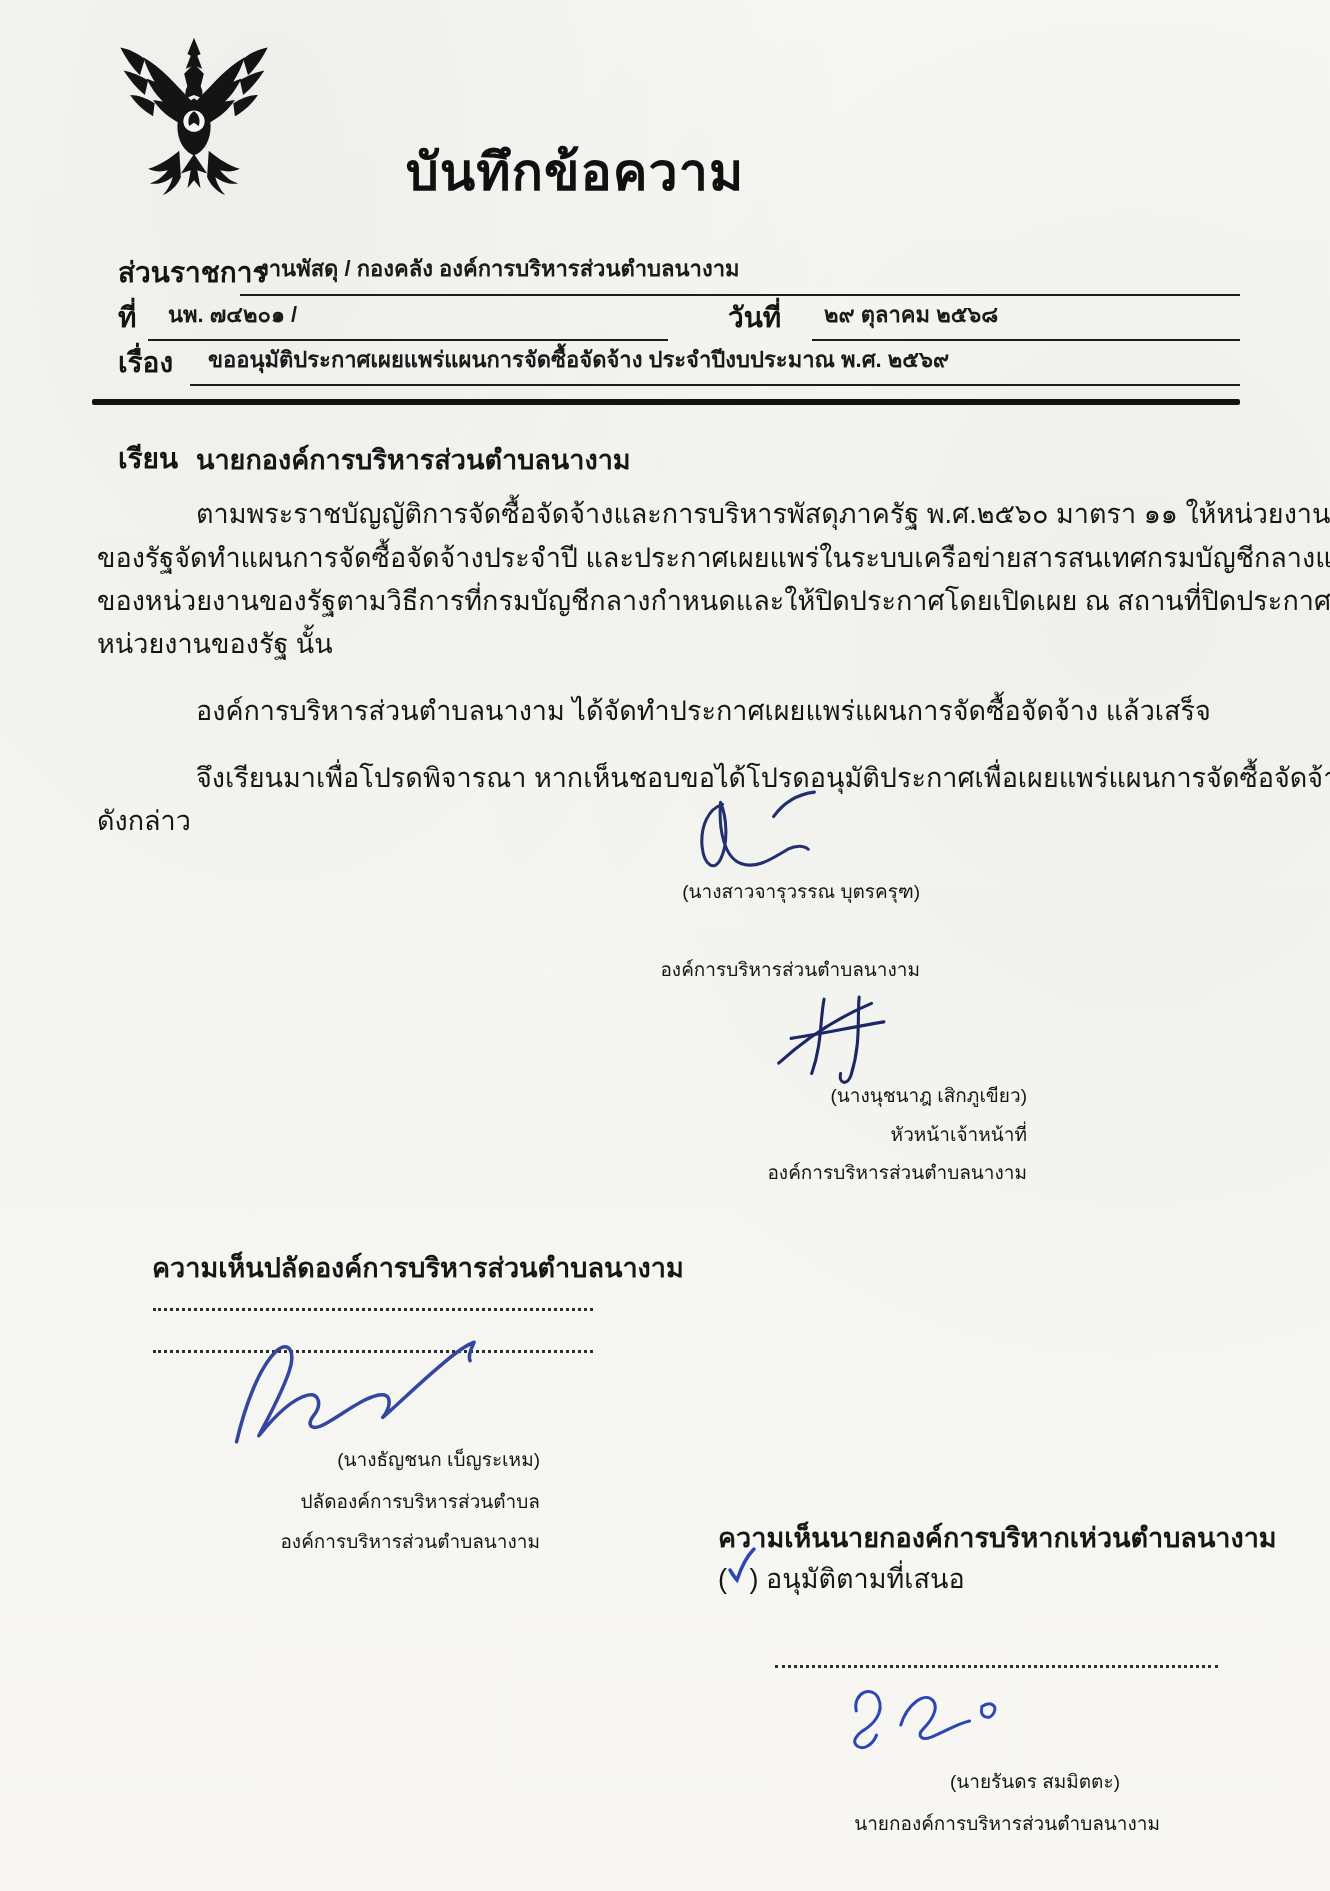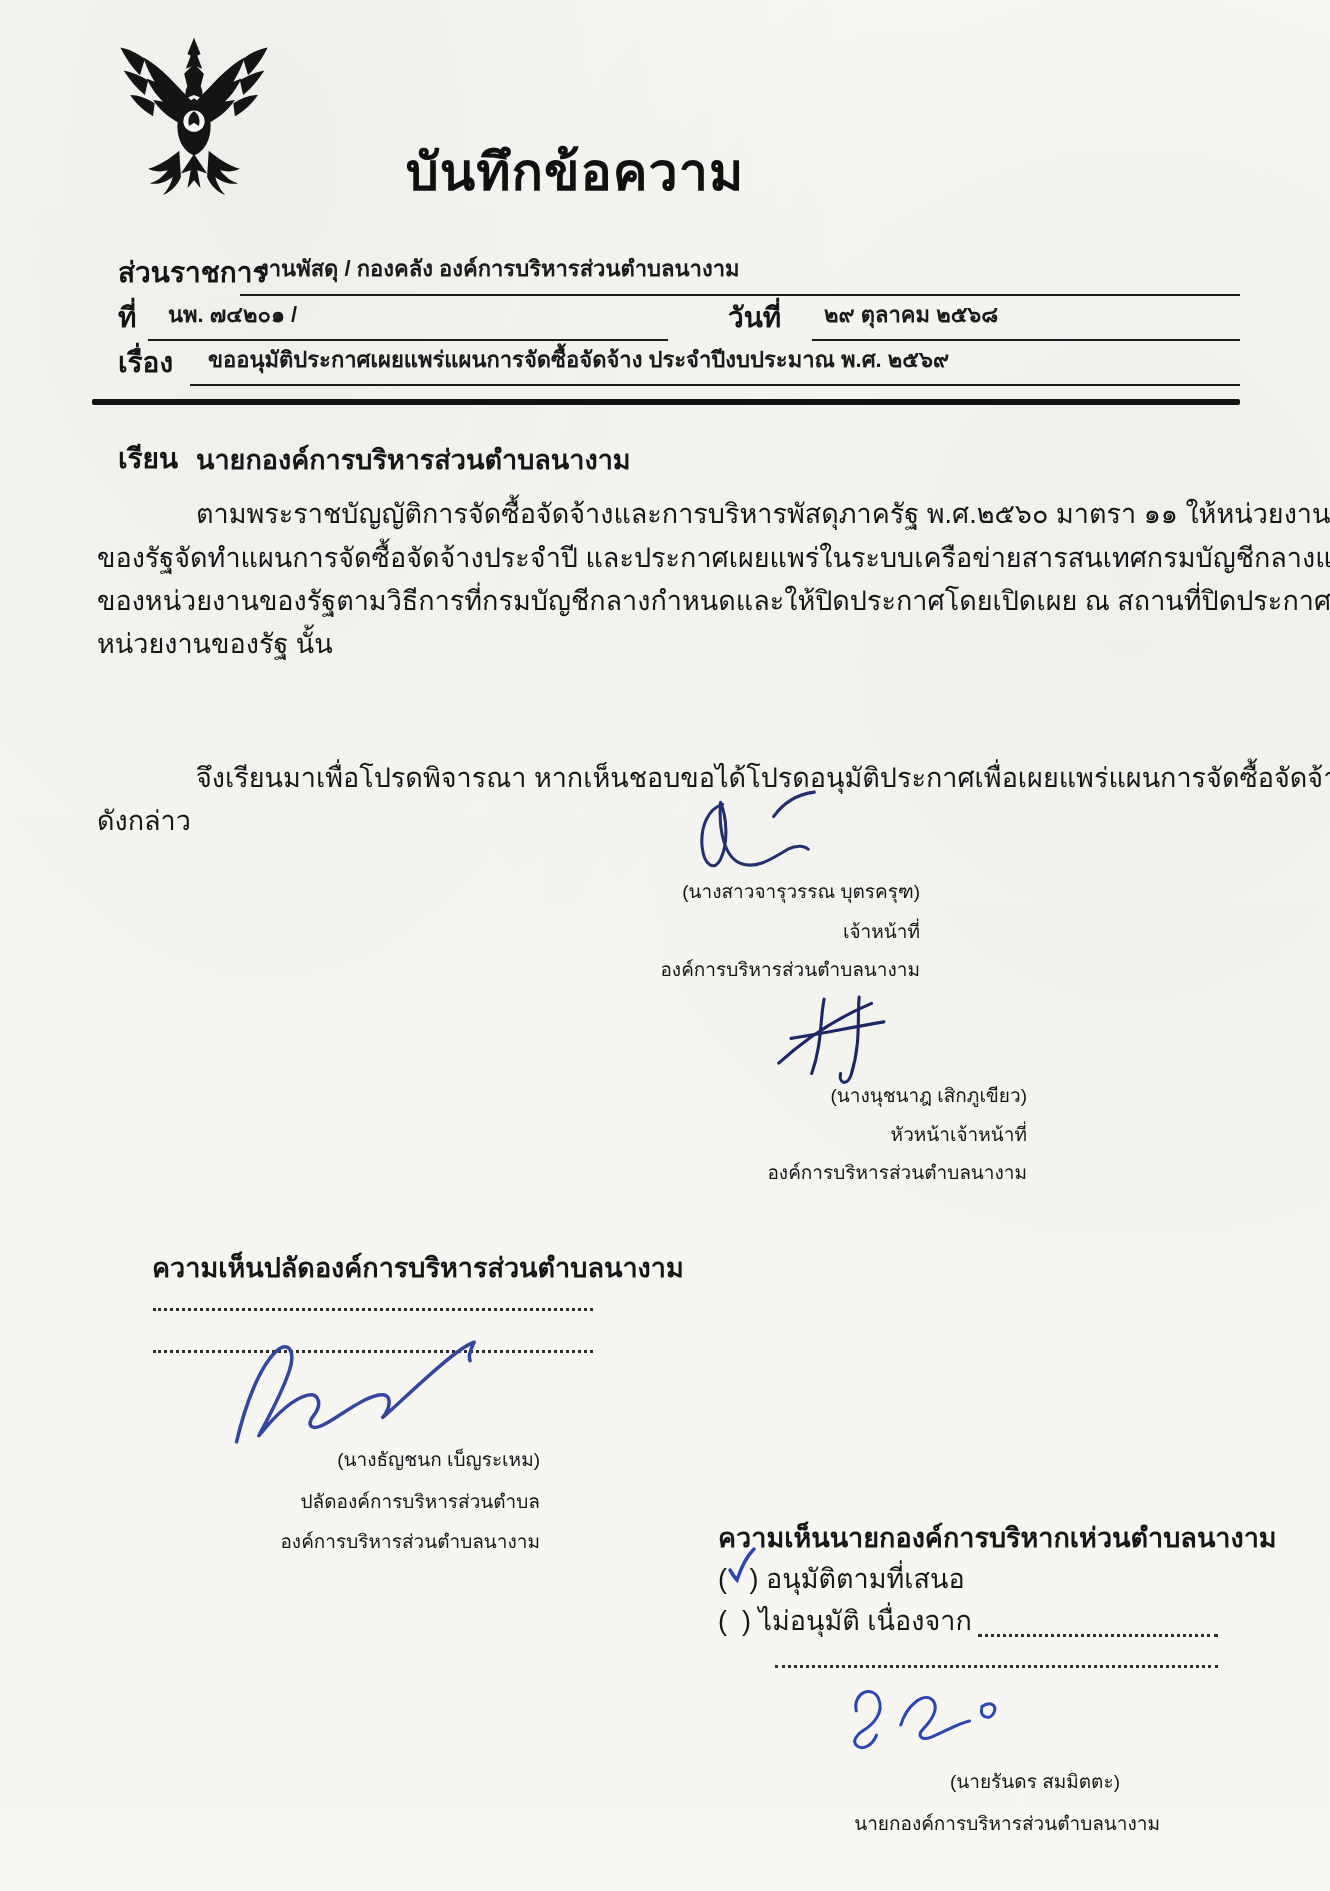--- a/index.html
+++ b/index.html
@@ -84,32 +84,32 @@
   <div class="abs thick-rule" style="left:92px;top:399px;width:1148px;"></div>
 
   <div class="abs lbl" style="left:118px;top:436px;">เรียน</div>
   <div class="abs body-line" style="left:196px;top:438px;font-weight:600;">นายกองค์การบริหารส่วนตำบลนางาม</div>
 
   <div class="abs body-line" style="left:196px;top:492px;">ตามพระราชบัญญัติการจัดซื้อจัดจ้างและการบริหารพัสดุภาครัฐ พ.ศ.๒๕๖๐ มาตรา ๑๑ ให้หน่วยงาน</div>
   <div class="abs body-line" style="left:97px;top:536px;">ของรัฐจัดทำแผนการจัดซื้อจัดจ้างประจำปี และประกาศเผยแพร่ในระบบเครือข่ายสารสนเทศกรมบัญชีกลางและ</div>
   <div class="abs body-line" style="left:97px;top:579px;">ของหน่วยงานของรัฐตามวิธีการที่กรมบัญชีกลางกำหนดและให้ปิดประกาศโดยเปิดเผย ณ สถานที่ปิดประกาศของ</div>
   <div class="abs body-line" style="left:97px;top:622px;">หน่วยงานของรัฐ นั้น</div>
 
+  <div class="abs body-line" style="left:196px;top:689px;">องค์การบริหารส่วนตำบลนางาม ได้จัดทำประกาศเผยแพร่แผนการจัดซื้อจัดจ้าง แล้วเสร็จ</div>
 
   <div class="abs body-line" style="left:196px;top:756px;">จึงเรียนมาเพื่อโปรดพิจารณา หากเห็นชอบขอได้โปรดอนุมัติประกาศเพื่อเผยแพร่แผนการจัดซื้อจัดจ้าง</div>
   <div class="abs body-line" style="left:97px;top:799px;">ดังกล่าว</div>
 
   <div class="abs sig" style="left:660px;top:786px;">
     <svg viewBox="0 0 160 100" width="170" height="102" fill="none" stroke-linecap="round" stroke-linejoin="round">
       <path d="M58 18 C44 22 36 40 38 60 C40 78 50 84 56 72 C64 56 62 30 56 16 C54 44 60 70 76 76 C92 82 108 70 122 62 C130 58 138 58 142 62" stroke-width="3" stroke="#232f6e"></path>
       <path d="M108 30 C118 16 132 8 148 6" stroke-width="3" stroke="#232f6e"></path>
     </svg>
   </div>
   <div class="abs cap" style="left:520px;top:876px;width:400px;">(นางสาวจารุวรรณ  บุตรครุฑ)</div>
-  <div class="abs cap" style="left:520px;top:916px;width:400px;">เจ้าหน้าที่</div>
   <div class="abs cap" style="left:520px;top:954px;width:400px;">องค์การบริหารส่วนตำบลนางาม</div>
 
   <div class="abs sig" style="left:760px;top:993px;">
     <svg viewBox="0 0 150 95" width="155" height="98" fill="none" stroke-linecap="round" stroke-linejoin="round">
       <path d="M18 68 C40 48 70 26 108 10" stroke-width="3" stroke="#1d2766"></path>
       <path d="M62 6 C58 26 60 50 50 78" stroke-width="3" stroke="#1d2766"></path>
       <path d="M96 4 C94 24 98 48 88 80 C84 90 76 88 78 78" stroke-width="3" stroke="#1d2766"></path>
       <path d="M30 44 C55 40 85 34 120 28" stroke-width="3" stroke="#1d2766"></path>
     </svg>
   </div>
@@ -131,24 +131,20 @@
 
   <div class="abs body-line" style="left:718px;top:1516px;font-weight:600;">ความเห็นนายกองค์การบริหากเห่วนตำบลนางาม</div>
 
   <div class="abs body-line" style="left:718px;top:1557px;">(&nbsp;&nbsp;&nbsp;) อนุมัติตามที่เสนอ</div>
   <div class="abs" style="left:724px;top:1546px;">
     <svg viewBox="0 0 34 40" width="34" height="40" fill="none" stroke-linecap="round">
       <path d="M6 24 C9 29 11 32 13 34 C17 22 24 9 30 3" stroke-width="3.5" stroke="#2c47b4"></path>
     </svg>
   </div>
 
-  <div class="abs opt-row" style="left:718px;top:1599px;width:500px;">
-    <span>(&nbsp;&nbsp;) ไม่อนุมัติ เนื่องจาก</span>
-    <span class="opt-fill"></span>
-  </div>
 
   <div class="abs dotline" style="left:775px;top:1665px;width:443px;"></div>
 
   <div class="abs sig" style="left:828px;top:1676px;">
     <svg viewBox="0 0 180 90" width="182" height="92" fill="none" stroke-linecap="round" stroke-linejoin="round">
       <path d="M28 34 C24 16 44 8 50 22 C56 36 44 48 34 54 C28 58 24 64 28 68 C34 74 44 68 48 58" stroke-width="3" stroke="#2c47b4"></path>
       <path d="M72 48 C78 28 96 14 104 24 C110 32 102 44 94 52 C88 58 92 64 102 60 C116 54 130 46 140 44" stroke-width="3" stroke="#2c47b4"></path>
       <path d="M152 30 C160 24 168 28 164 36 C160 44 150 40 152 32" stroke-width="3" stroke="#2c47b4"></path>
     </svg>
   </div>

